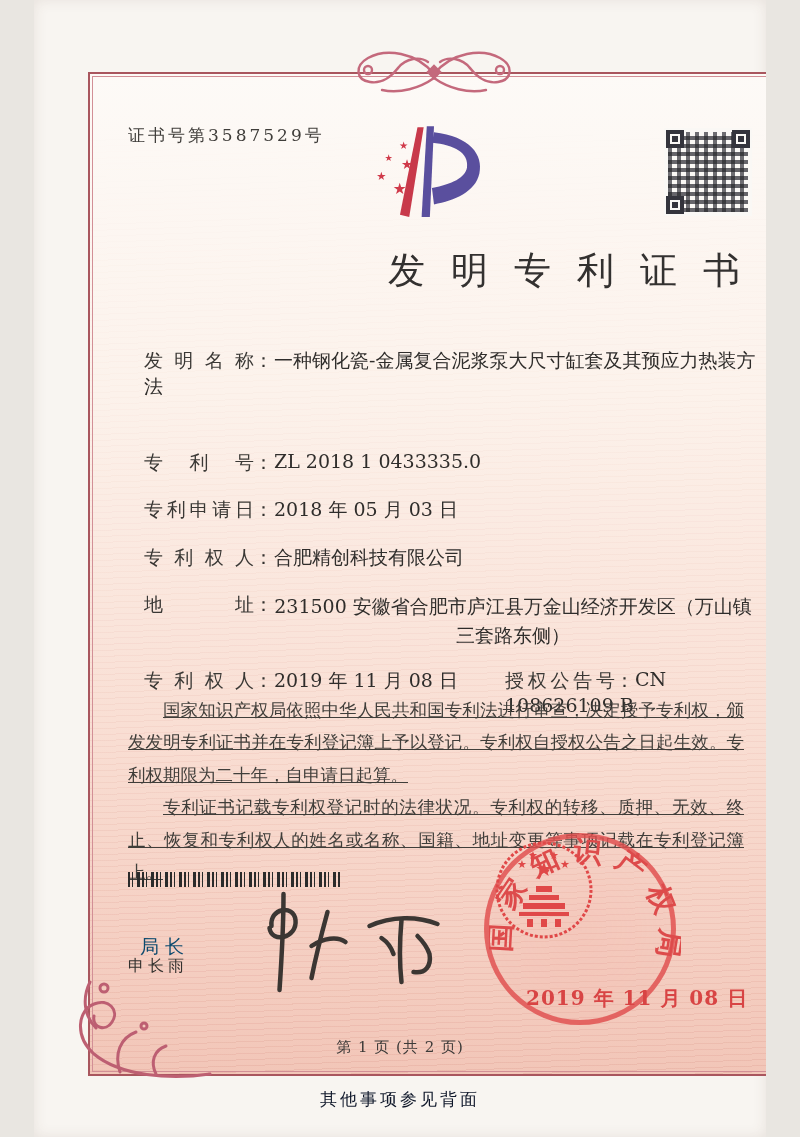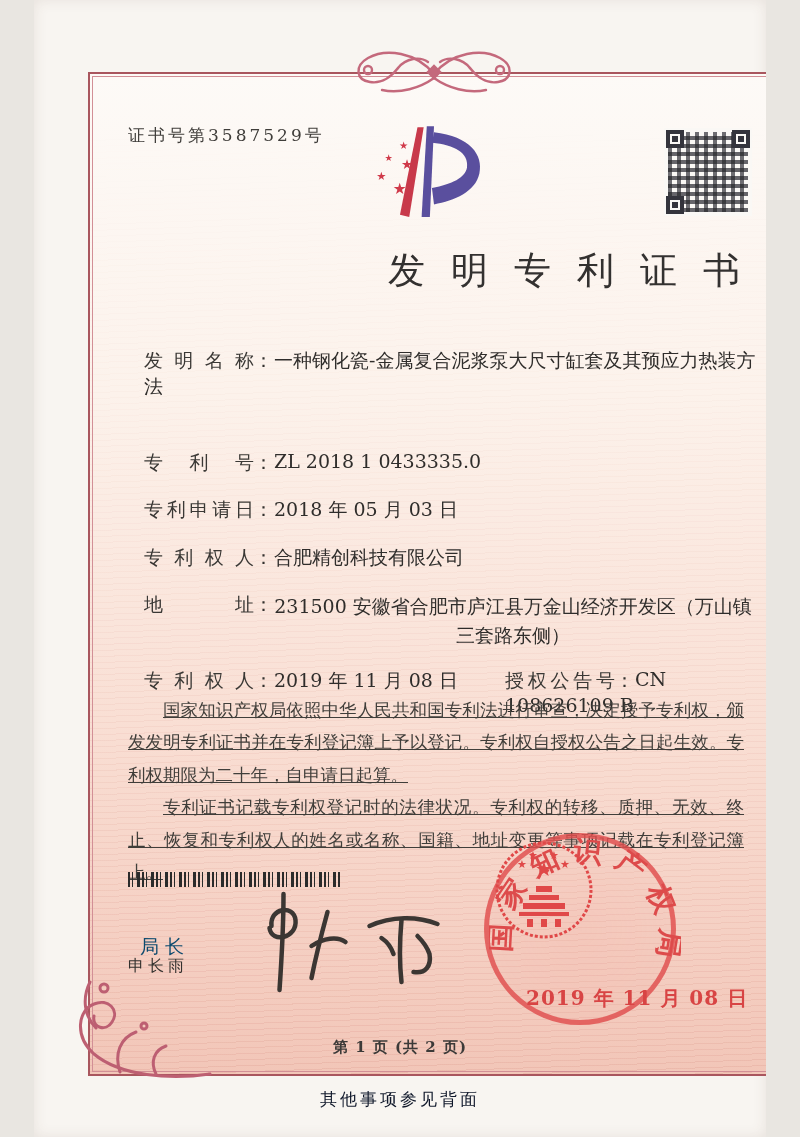--- a/index.html
+++ b/index.html
@@ -65,21 +65,21 @@
   .director-name{position:absolute;left:94px;top:956px;z-index:2;font-size:16px;letter-spacing:4px;color:#33312e;}
   .signature{position:absolute;left:205px;top:886px;z-index:4;}
   .seal{
     position:absolute;left:450px;top:833px;width:192px;height:192px;z-index:5;border-radius:50%;
     border:5px solid rgba(224,78,78,.82);box-sizing:border-box;
     background:radial-gradient(circle,rgba(240,150,140,.14),rgba(240,150,140,.04));
   }
   .seal svg{position:absolute;inset:0;}
   .emblem{position:absolute;left:41px;top:38px;}
   .seal-date{position:absolute;left:492px;top:985px;z-index:6;font-size:20px;font-weight:600;letter-spacing:1px;color:#d84444;}
-  .page-info{position:absolute;left:0;right:0;top:1038px;z-index:2;text-align:center;font-size:15px;letter-spacing:1px;color:#3c3a38;font-weight:bold;}
+  .page-info{position:absolute;left:0;right:0;top:1038px;z-index:2;text-align:center;font-size:15px;letter-spacing:1px;color:#3c3a38;}
   .back-note{position:absolute;left:0;right:0;top:1088px;z-index:2;text-align:center;font-size:17px;letter-spacing:3px;color:#0f172a;}
 </style>
 </head>
 <body>
 
 <div class="page">
 
   <div class="frame">
     <div class="waves"></div>
   </div>

